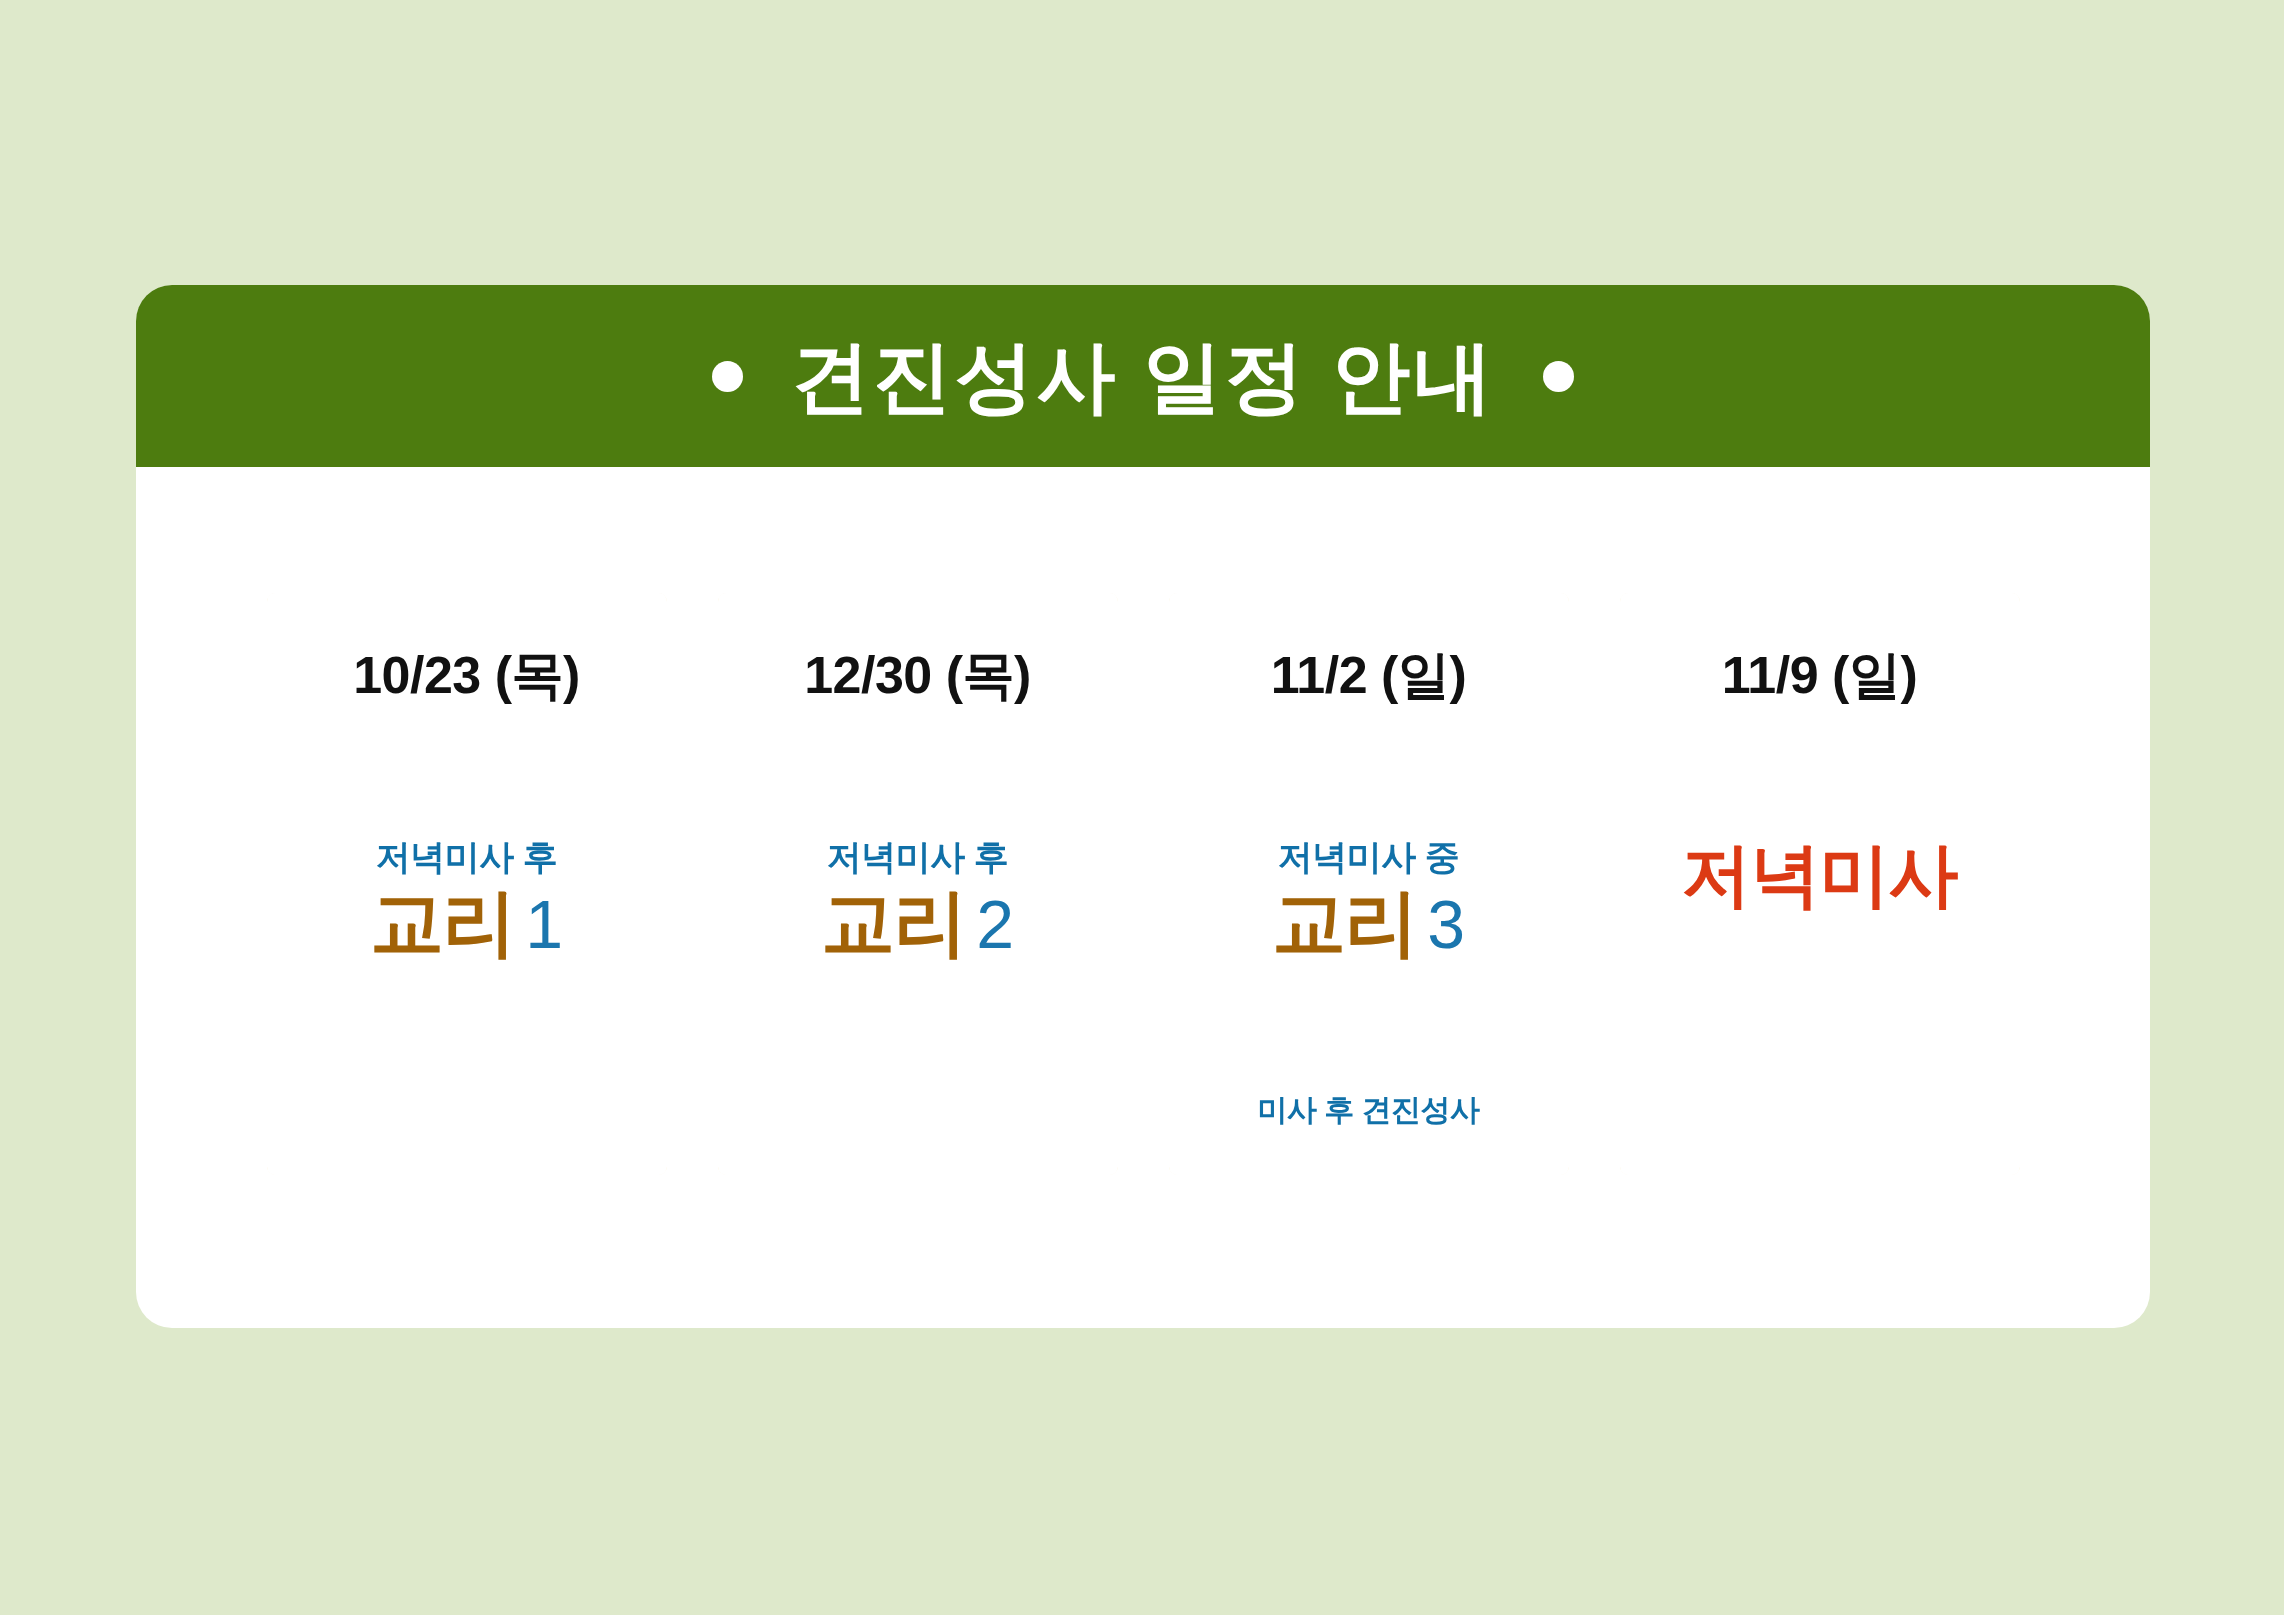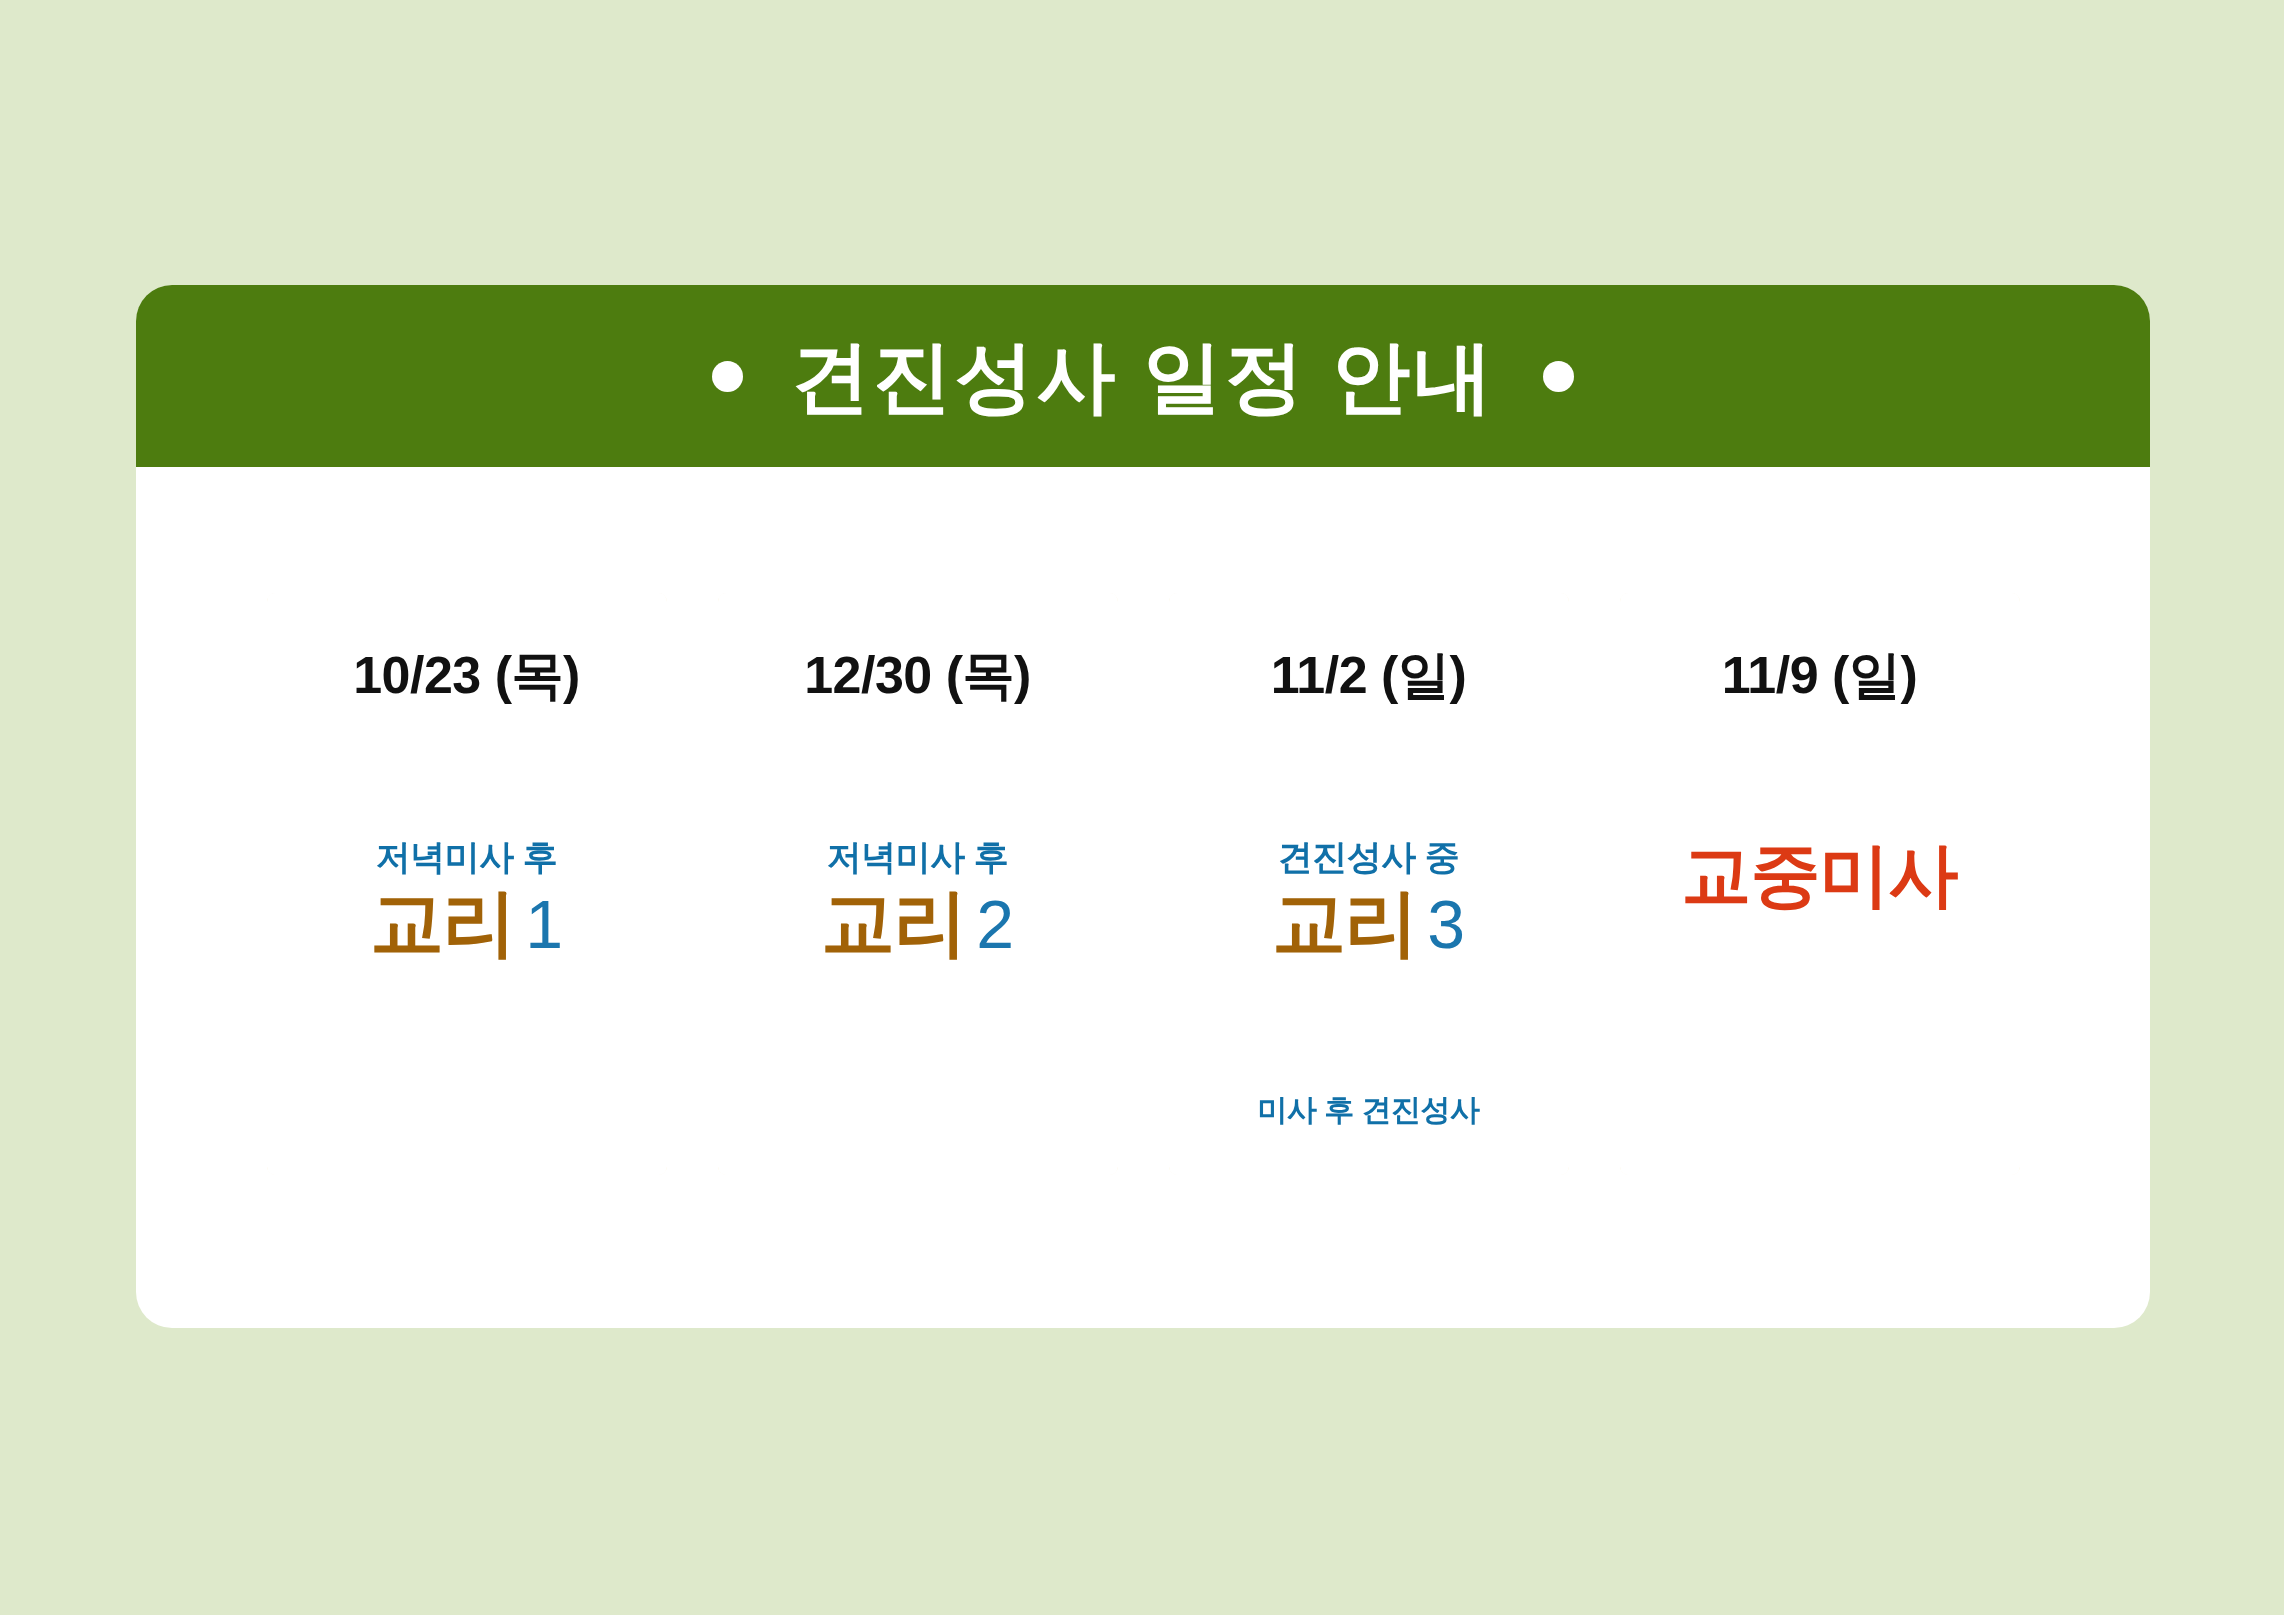--- a/index.html
+++ b/index.html
@@ -316,21 +316,21 @@
           <span class="perf-dot"></span>
           <span class="perf-dot"></span>
           <span class="perf-dot"></span>
           <span class="perf-dot"></span>
         </div>
         <div class="ticket-inner">
           <div class="ticket-stub">
             <span class="ticket-date">11/2 (일)</span>
           </div>
           <div class="ticket-main">
-            <div class="ticket-subtitle">견진성사 중</div>
+            <div class="ticket-subtitle">저녁미사 중</div>
             <div class="ticket-title">
               <span class="ticket-title-word">교리</span>
               <span class="ticket-title-num">3</span>
             </div>
             <div class="ticket-footnote">미사 후 견진성사</div>
           </div>
         </div>
       </div>
       <div class="ticket">
         <div class="ticket-paper"></div>
@@ -351,21 +351,21 @@
           <span class="perf-dot"></span>
           <span class="perf-dot"></span>
           <span class="perf-dot"></span>
         </div>
         <div class="ticket-inner">
           <div class="ticket-stub">
             <span class="ticket-date">11/9 (일)</span>
           </div>
           <div class="ticket-main">
             <div class="ticket-title accent">
-              <span class="ticket-title-word">교중미사</span>
+              <span class="ticket-title-word">저녁미사</span>
             </div>
           </div>
         </div>
       </div>
     </div>
 
 </div>
 
 
 </body></html>

